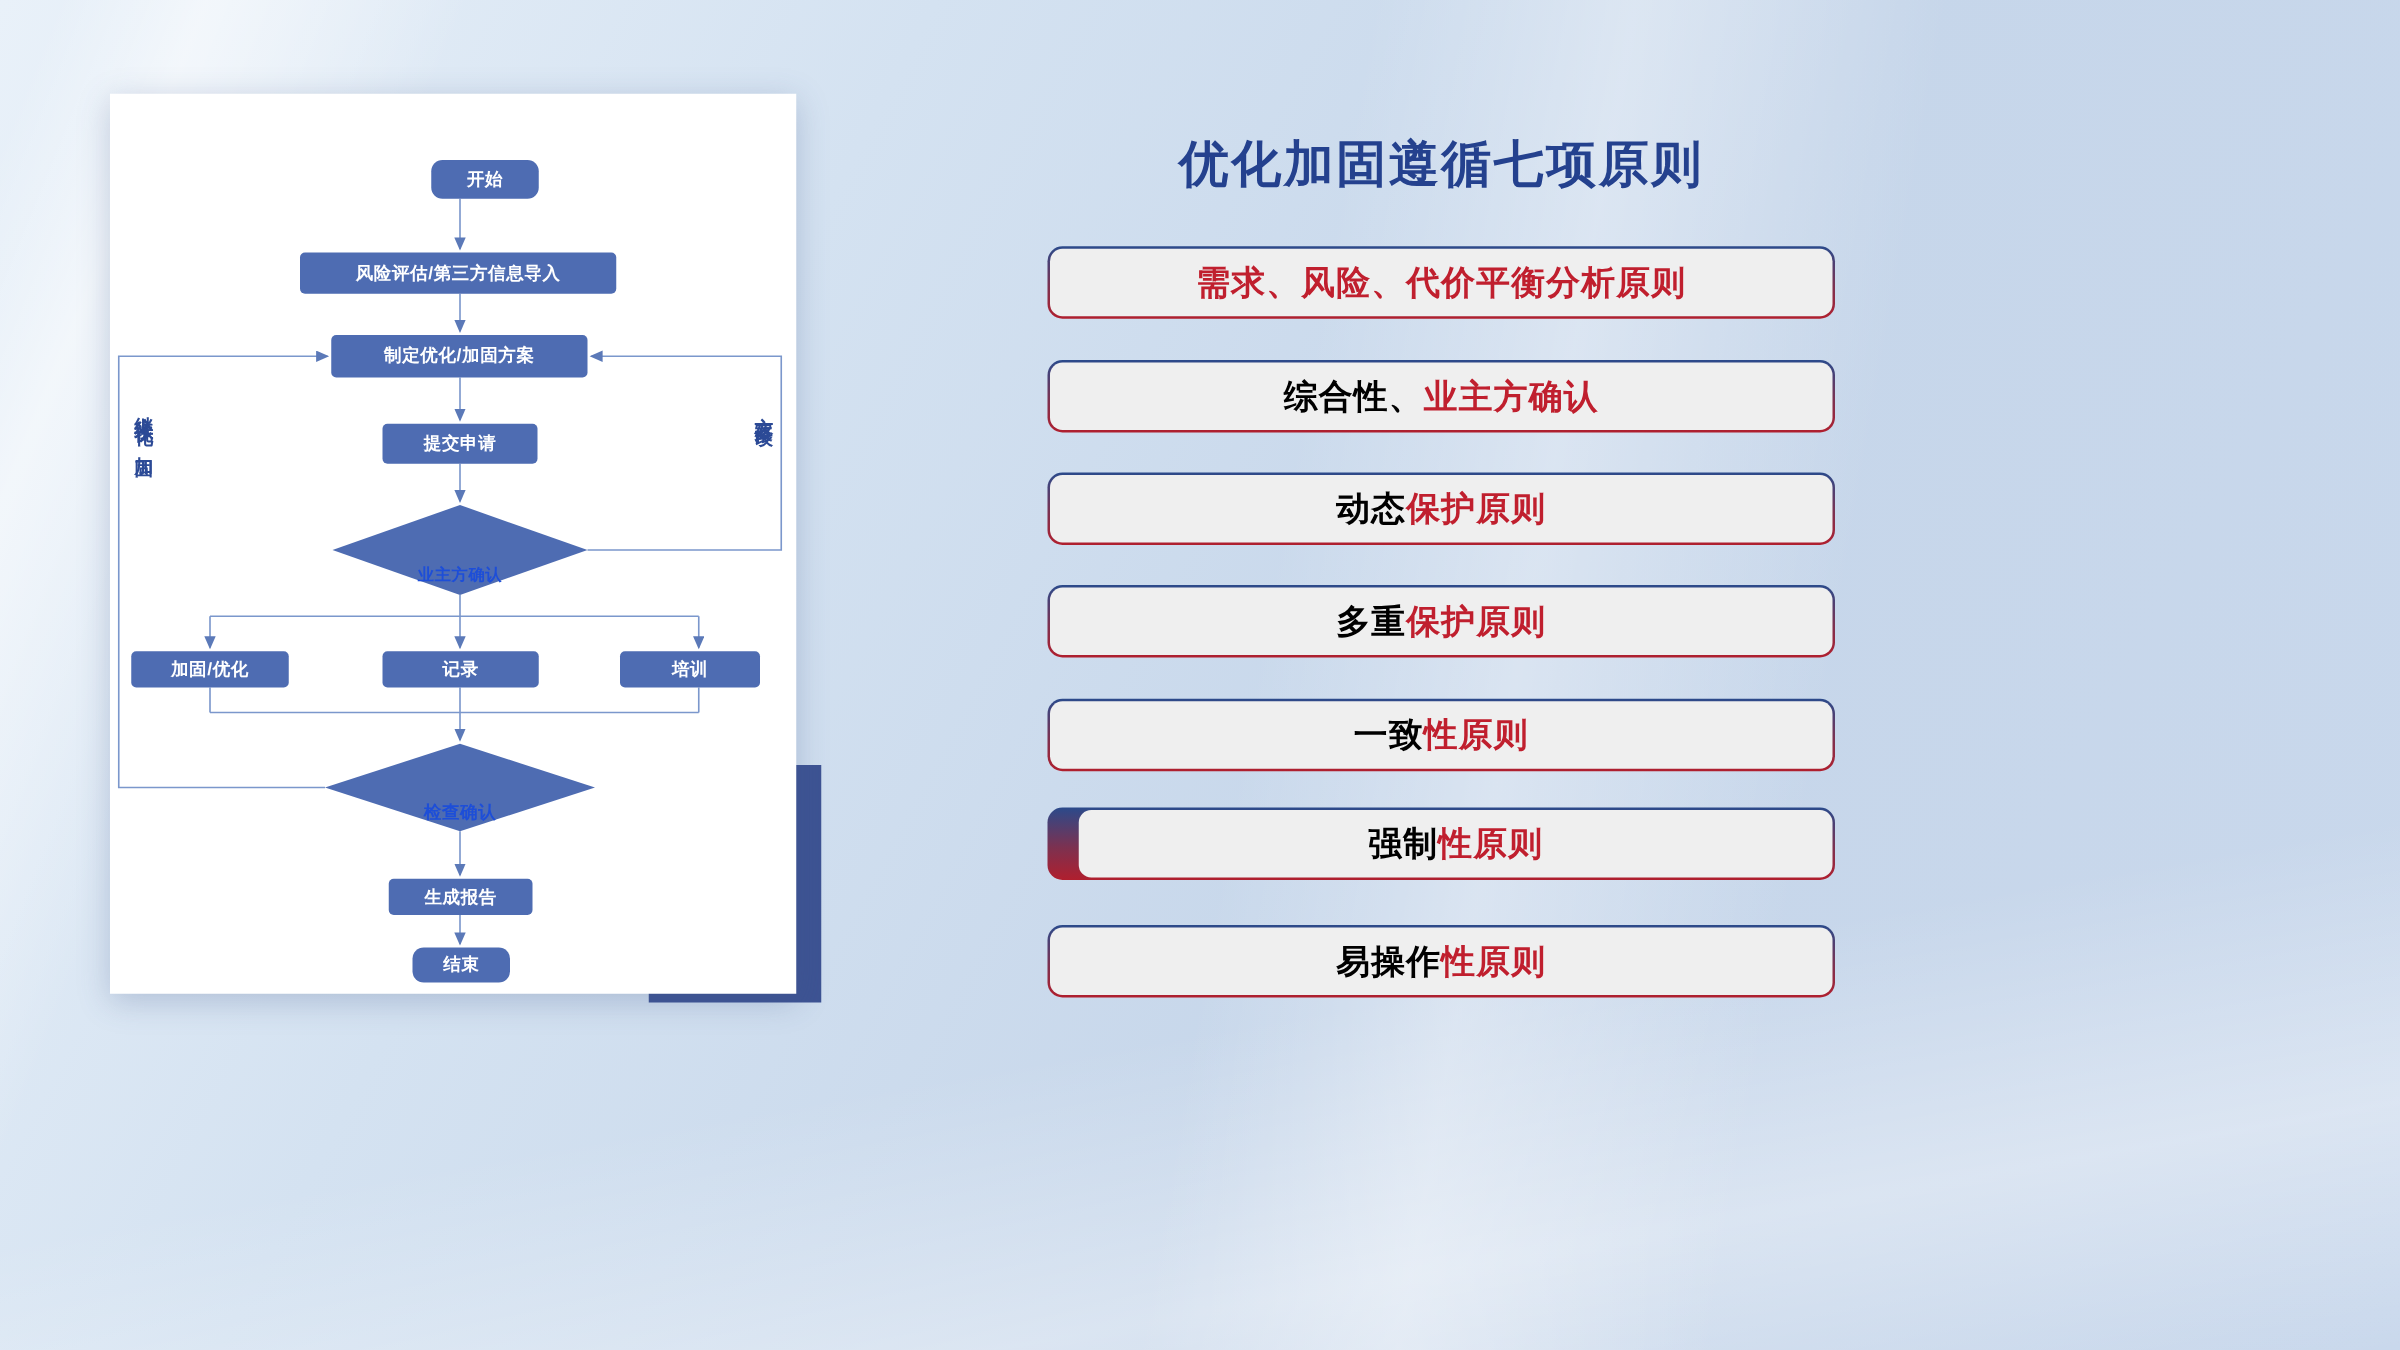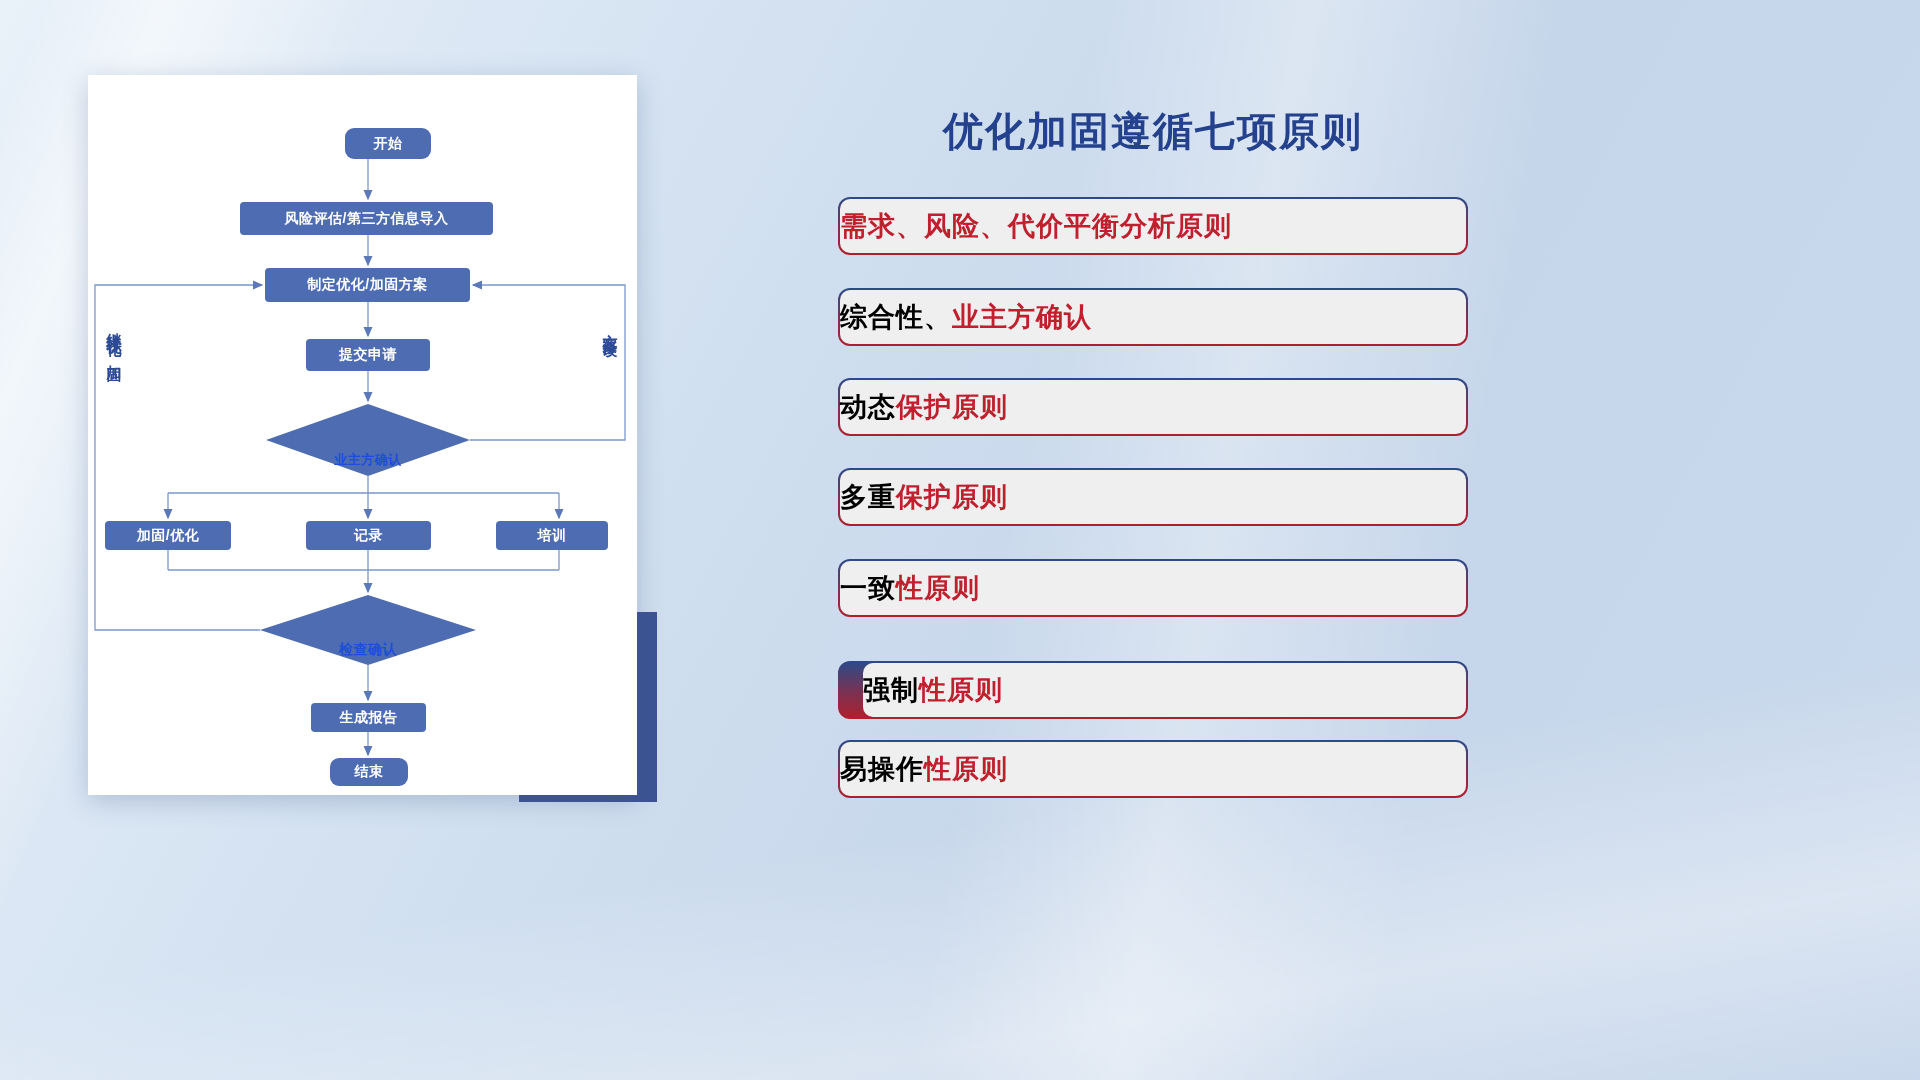--- a/index.html
+++ b/index.html
@@ -51,21 +51,21 @@
     letter-spacing:2px;z-index:2;
   }
   .principle-card{
     position:absolute;left:838px;width:630px;height:58px;
     border-radius:12px;padding:2px;box-sizing:border-box;
     background:linear-gradient(180deg,#2b4a8b 0%,#7c3150 55%,#b01f2e 100%);
     z-index:2;
   }
   .principle-inner{
     width:100%;height:100%;border-radius:10px;background:#efefef;
-    display:flex;align-items:center;
+    display:flex;align-items:center;justify-content:center;
     font-size:27px;font-weight:bold;letter-spacing:1px;
   }
   .p-prefix{color:#000000;}
   .p-suffix{color:#c01f2e;}
 </style>
 </head>
 <body>
 
 <div class="stage">
 
@@ -159,21 +159,21 @@
     </div>
   </div>
 
   <div class="principle-card" style="top:559px;">
     <div class="principle-inner">
       <span class="p-prefix">一致</span>
         <span class="p-suffix">性原则</span>
     </div>
   </div>
 
-  <div class="principle-card" style="top:661px;padding-left:25px;">
+  <div class="principle-card" style="top:646px;padding-left:25px;">
     <div class="principle-inner">
       <span class="p-prefix">强制</span>
         <span class="p-suffix">性原则</span>
     </div>
   </div>
 
   <div class="principle-card" style="top:740px;">
     <div class="principle-inner">
       <span class="p-prefix">易操作</span>
         <span class="p-suffix">性原则</span>

